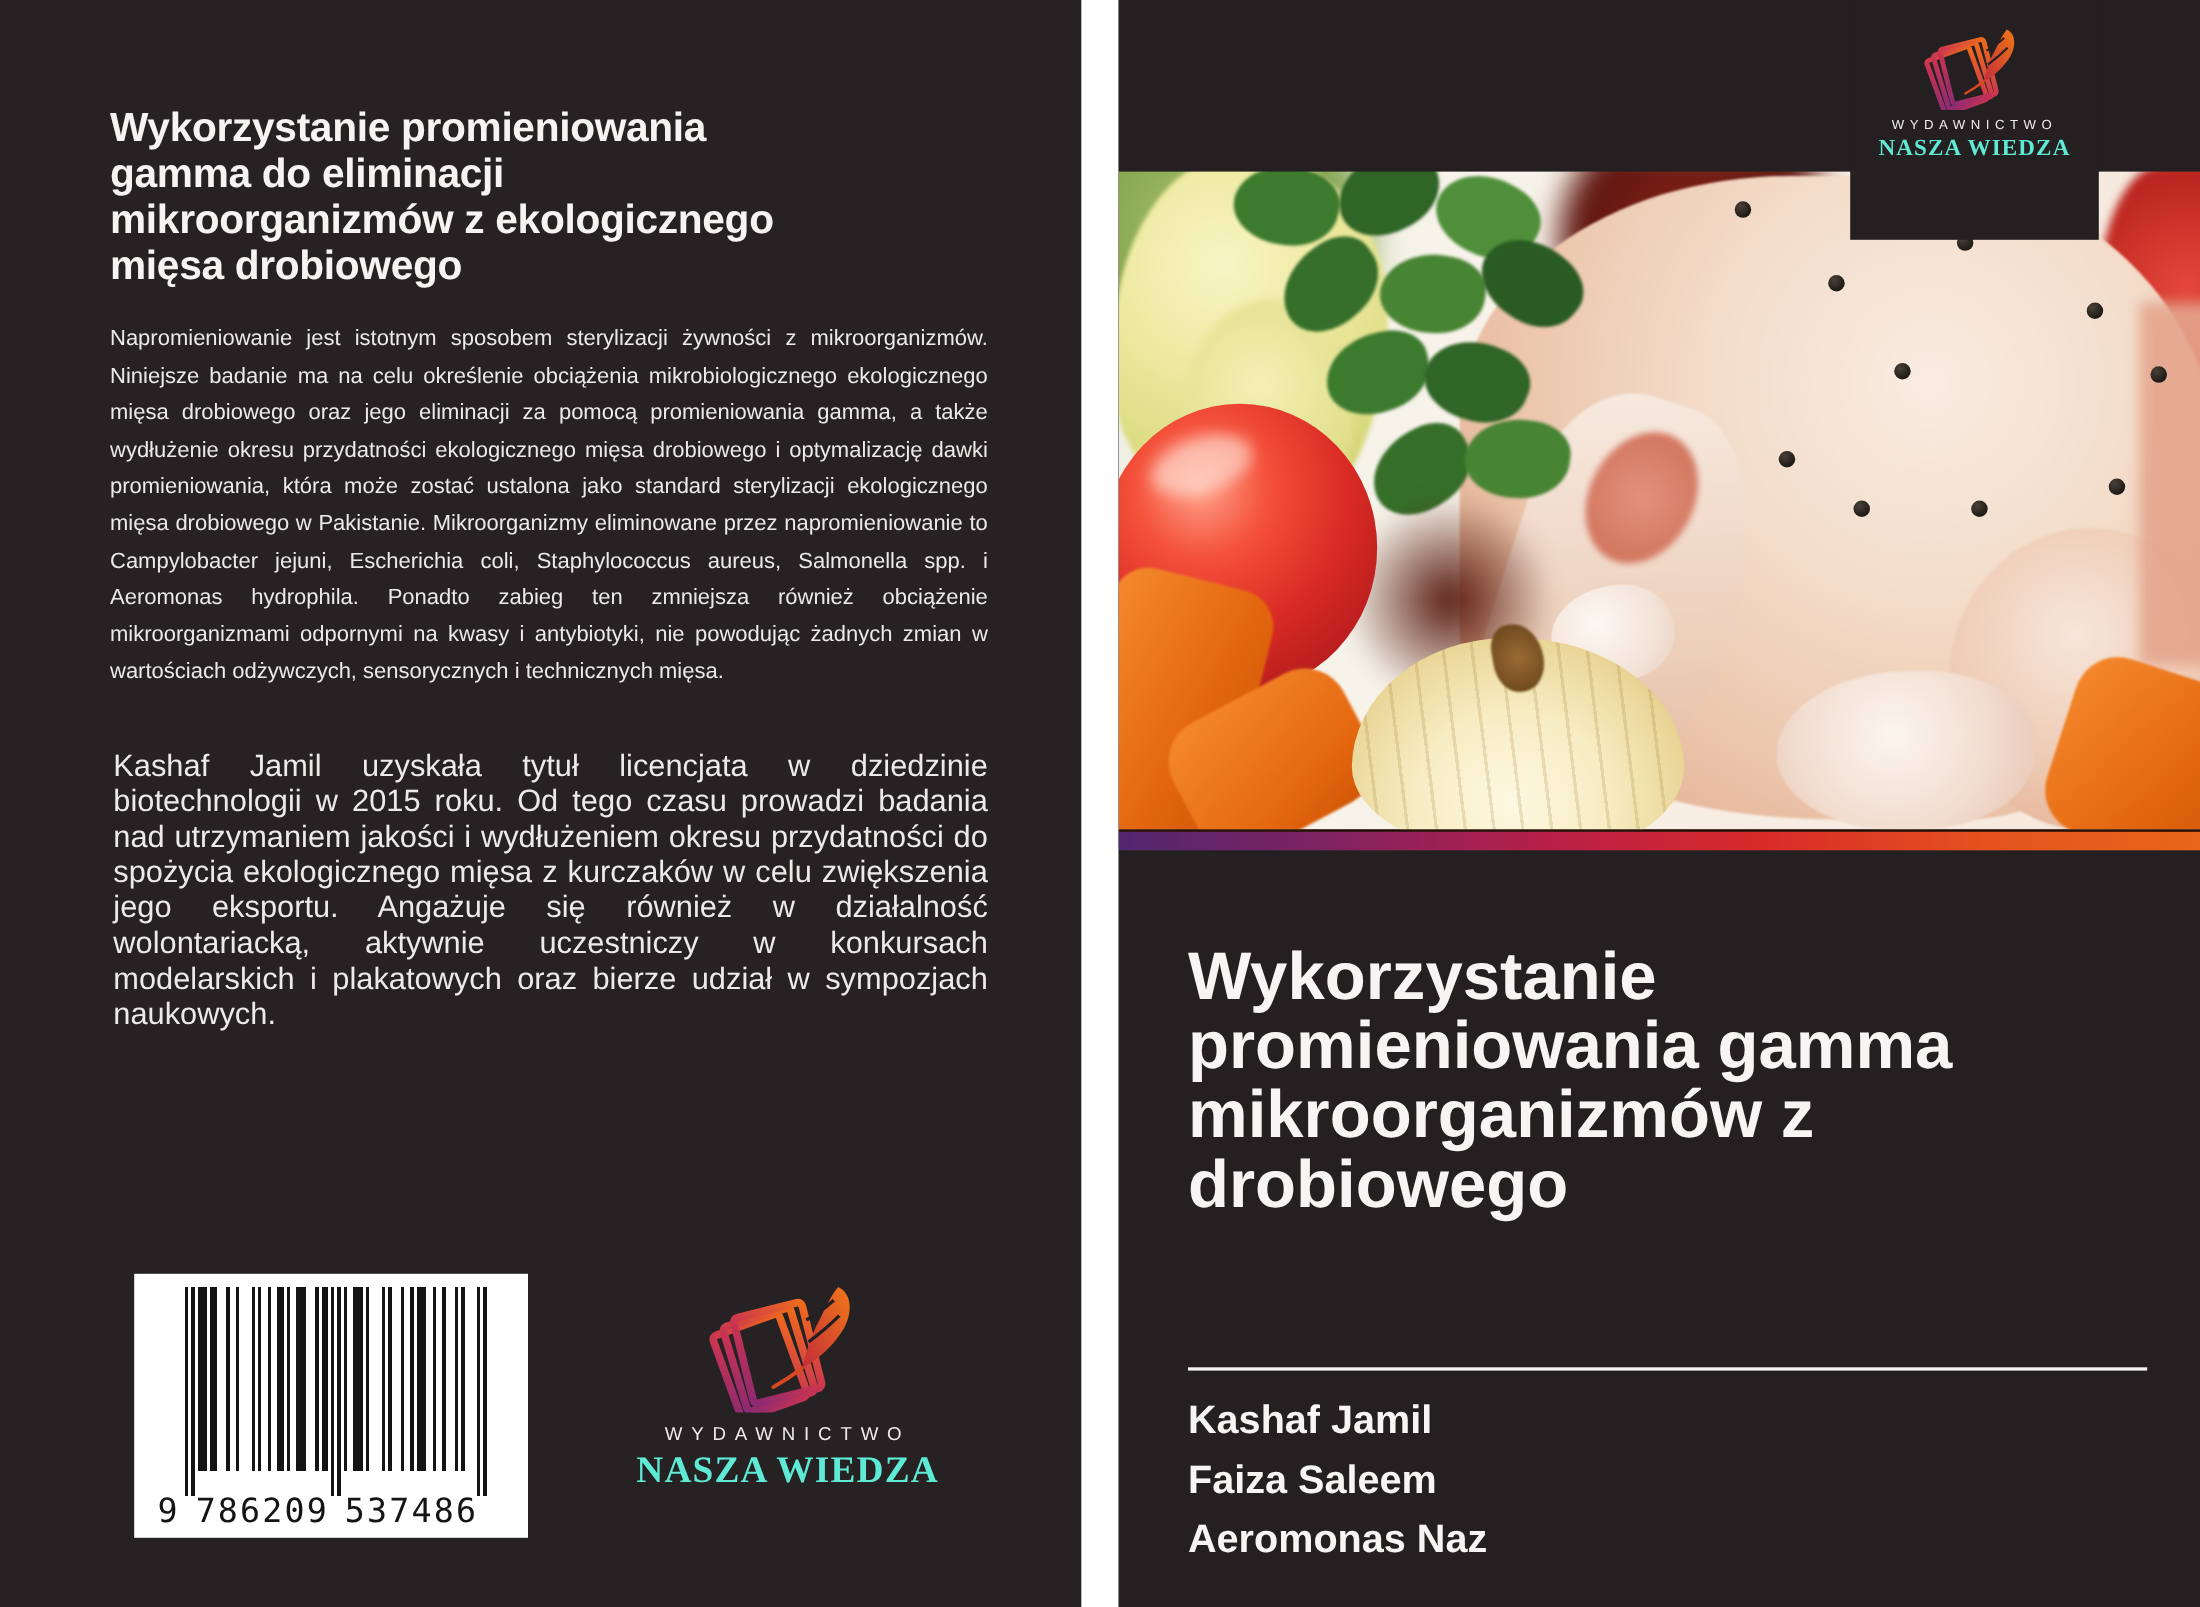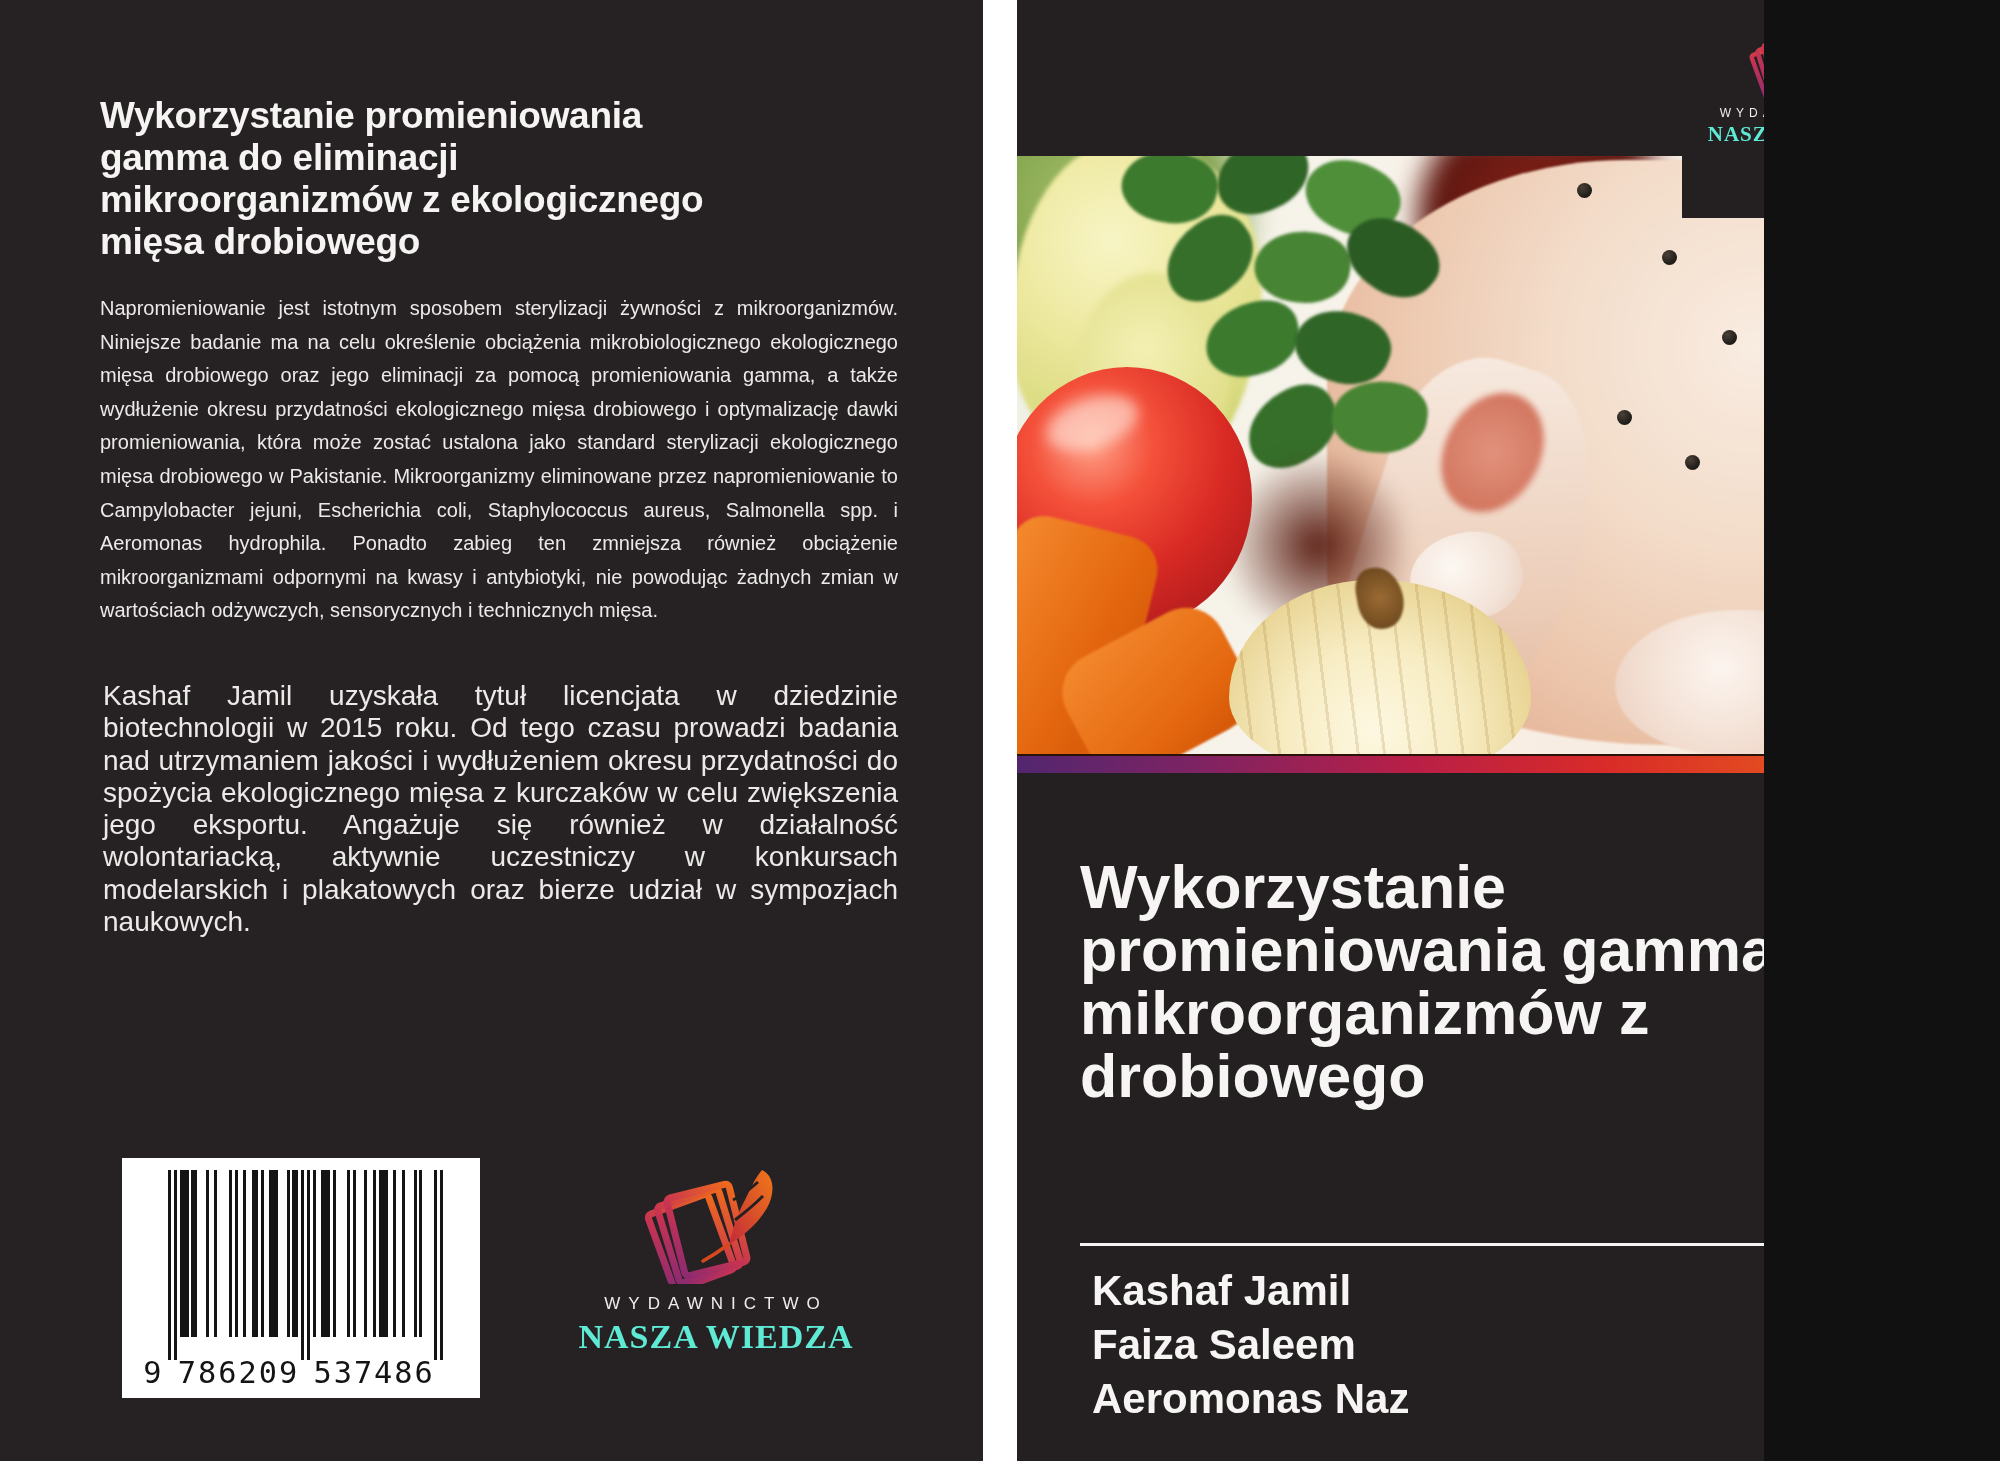--- a/index.html
+++ b/index.html
@@ -1,16 +1,16 @@
 <!DOCTYPE html>
 <html><head>
 <meta charset="utf-8">
 <style>
   html,body{margin:0;padding:0;background:#111;}
-  .book{position:relative;width:1764px;height:1461px;overflow:hidden;font-family:"Liberation Sans",sans-serif;}
+  .book{position:relative;width:2000px;height:1461px;overflow:hidden;font-family:"Liberation Sans",sans-serif;}
 
   
   .back-cover{position:absolute;left:0;top:0;width:983px;height:1461px;background:#262223;}
   .back-title{position:absolute;left:100px;top:70px;width:830px;color:#f6f4f3;
     font-weight:700;font-size:37px;line-height:42px;letter-spacing:-.3px;}
   .synopsis{position:absolute;left:100px;top:272px;width:798px;color:#eceae9;
     font-size:20px;line-height:33.6px;text-align:justify;}
   .bio{position:absolute;left:103px;top:652px;width:795px;color:#eceae9;
     font-size:28px;line-height:32.3px;text-align:justify;}
 
@@ -78,21 +78,21 @@
     background:linear-gradient(90deg,#52266f 0%,#7d2363 18%,#b81f47 40%,#d92b28 60%,#e4521f 80%,#e8671b 100%);}
 
   .front-logo-box{position:absolute;left:665px;top:0;width:226px;height:218px;background:#242021;
     display:flex;flex-direction:column;align-items:center;padding-top:24px;box-sizing:border-box;}
   .front-logo-box .logo-top{font-size:12px;letter-spacing:5px;margin-top:6px;}
   .front-logo-box .logo-bottom{font-size:21px;margin-top:2px;}
 
   .front-title{position:absolute;left:63px;top:815px;width:890px;color:#f7f5f4;
     font-weight:700;font-size:61px;line-height:63px;letter-spacing:0;}
   .front-rule{position:absolute;left:63px;top:1243px;width:872px;height:3px;background:#f5f3f2;}
-  .front-authors{position:absolute;left:63px;top:1264px;color:#f7f5f4;font-weight:700;font-size:42px;line-height:54px;margin-left:12px;}
+  .front-authors{position:absolute;left:63px;top:1264px;color:#f7f5f4;font-weight:700;font-size:36px;line-height:54px;}
 </style>
 </head>
 <body>
 
 <svg width="0" height="0" style="position:absolute" aria-hidden="true">
   <defs>
     <linearGradient id="lg-pages" x1="0" y1="1" x2="1" y2="0">
       <stop offset="0" stop-color="#8c2a72"></stop>
         <stop offset="0.45" stop-color="#c73352"></stop>
         <stop offset="1" stop-color="#ef6a1d"></stop>

